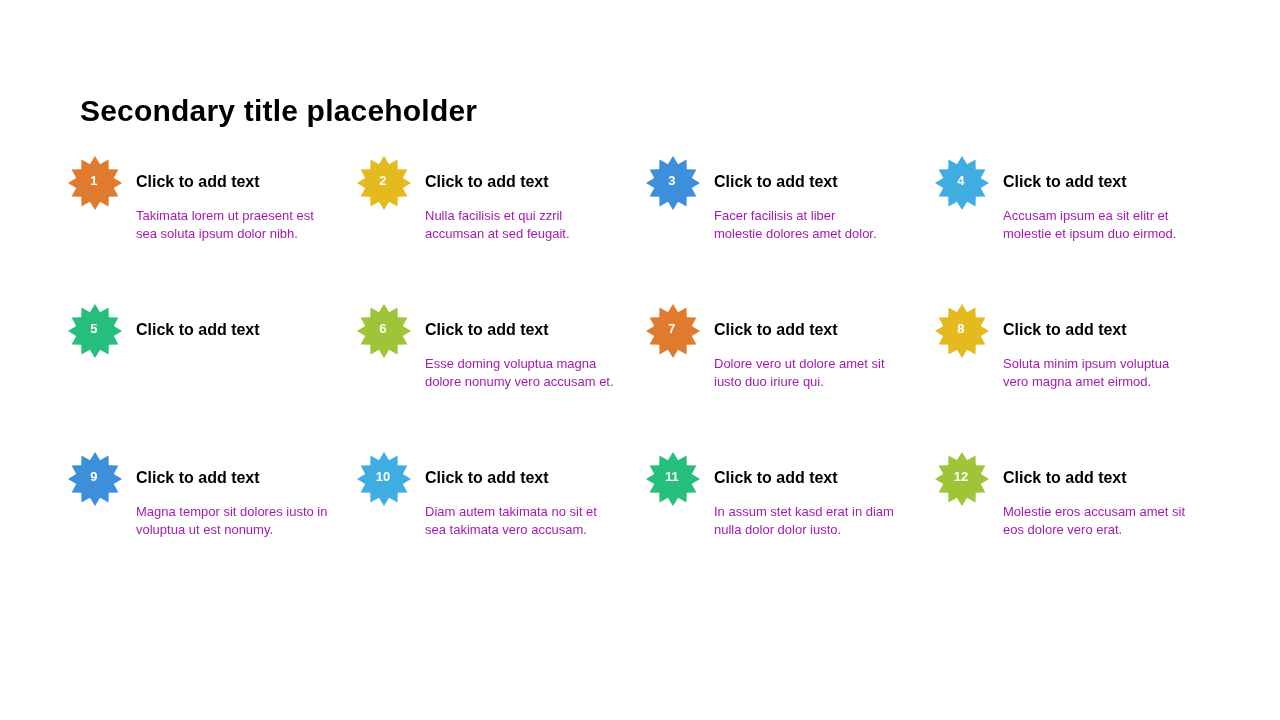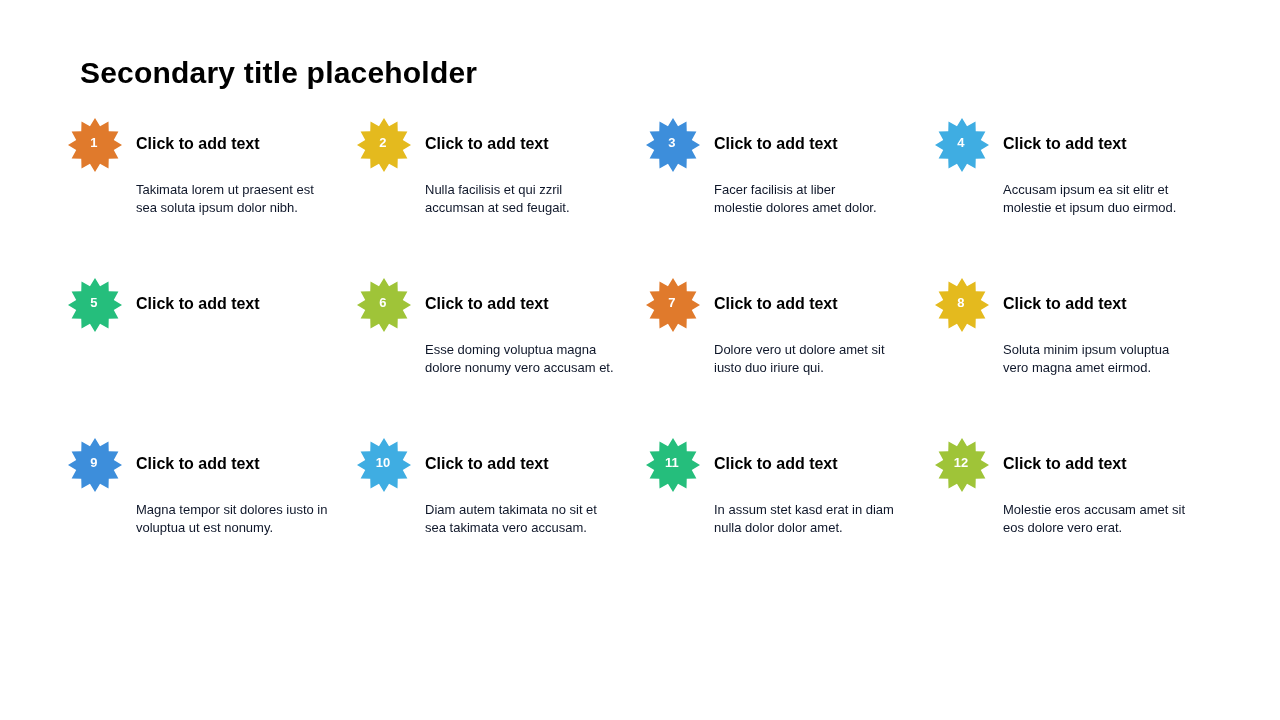--- a/index.html
+++ b/index.html
@@ -4,21 +4,21 @@
 <style>
   html, body { margin: 0; padding: 0; background: #ffffff; }
   body { font-family: "Liberation Sans", sans-serif; }
   .slide {
     position: relative;
     width: 1280px;
     height: 720px;
     background: #ffffff;
     overflow: hidden;
     box-sizing: border-box;
-    padding-top: 54px;
+    padding-top: 92px;
   }
   .slide-title {
     margin: 0 0 0 80px;
     font-size: 30px;
     line-height: 38px;
     font-weight: bold;
     color: #000000;
     letter-spacing: 0.2px;
   }
   .grid {
@@ -49,25 +49,25 @@
     text-anchor: middle;
   }
   .item-title {
     font-size: 16px;
     line-height: 26px;
     font-weight: bold;
     color: #000000;
     cursor: text;
   }
   .item-body {
-    margin-top: 24px;
+    margin-top: 12px;
     width: 212px;
     font-size: 13px;
     line-height: 18px;
-    color: #0f172a;
+    color: #a21caf;
     white-space: pre-line;
     cursor: text;
   }
 </style>
 </head>
 <body>
 
 <div class="slide">
   <h1 class="slide-title">Secondary title placeholder</h1>
 
@@ -171,21 +171,21 @@
 sea takimata vero accusam.</div>
     </div>
 
     <div class="cell">
       <svg class="star" viewBox="0 0 100 100" aria-hidden="true">
         <polygon points="50,0 59.32,15.23 75,6.7 75.46,24.54 93.3,25 84.77,40.68 100,50 84.77,59.32 93.3,75 75.46,75.46 75,93.3 59.32,84.77 50,100 40.68,84.77 25,93.3 24.54,75.46 6.7,75 15.23,59.32 0,50 15.23,40.68 6.7,25 24.54,24.54 25,6.7 40.68,15.23" fill="#25BE7C"></polygon>
         <text class="star-num" x="48" y="54">11</text>
       </svg>
       <div class="item-title">Click to add text</div>
       <div class="item-body">In assum stet kasd erat in diam
-nulla dolor dolor amet.</div>
+nulla dolor dolor iusto.</div>
     </div>
 
     <div class="cell">
       <svg class="star" viewBox="0 0 100 100" aria-hidden="true">
         <polygon points="50,0 59.32,15.23 75,6.7 75.46,24.54 93.3,25 84.77,40.68 100,50 84.77,59.32 93.3,75 75.46,75.46 75,93.3 59.32,84.77 50,100 40.68,84.77 25,93.3 24.54,75.46 6.7,75 15.23,59.32 0,50 15.23,40.68 6.7,25 24.54,24.54 25,6.7 40.68,15.23" fill="#9FC438"></polygon>
         <text class="star-num" x="48" y="54">12</text>
       </svg>
       <div class="item-title">Click to add text</div>
       <div class="item-body">Molestie eros accusam amet sit
 eos dolore vero erat.</div>

